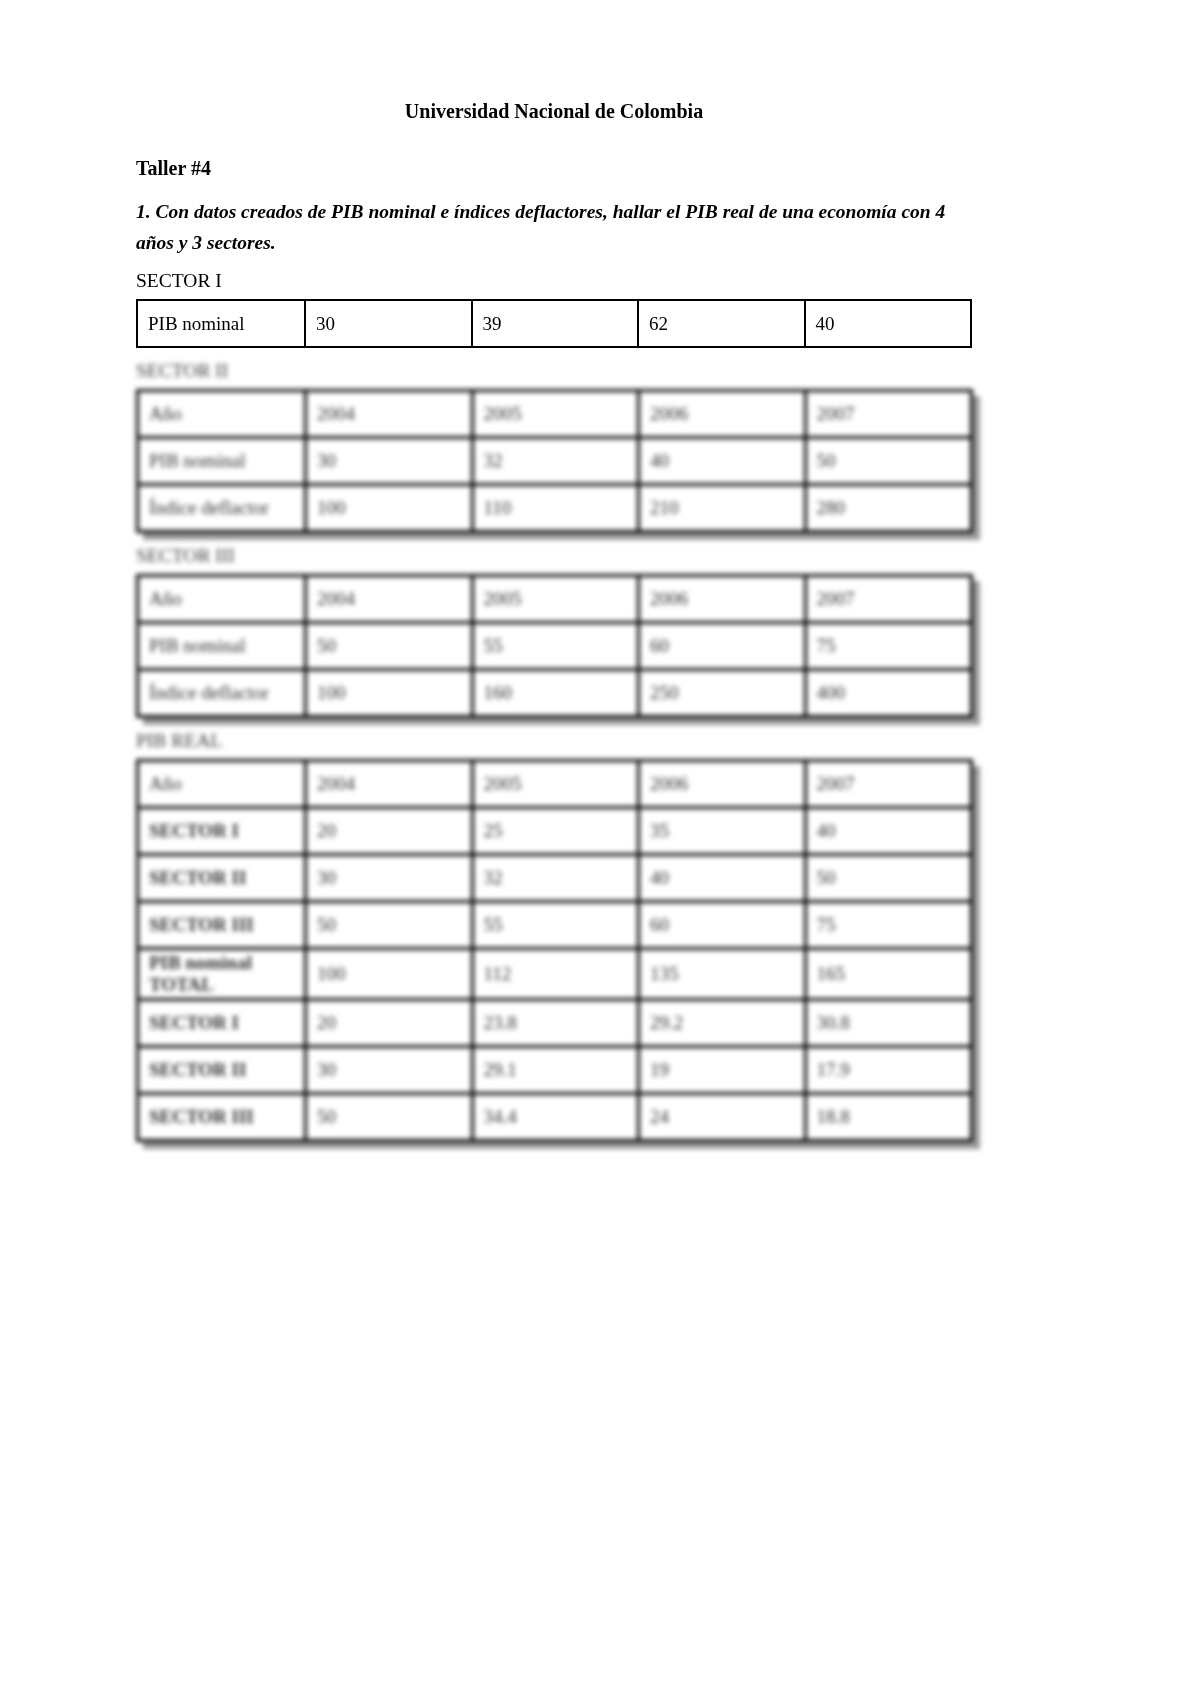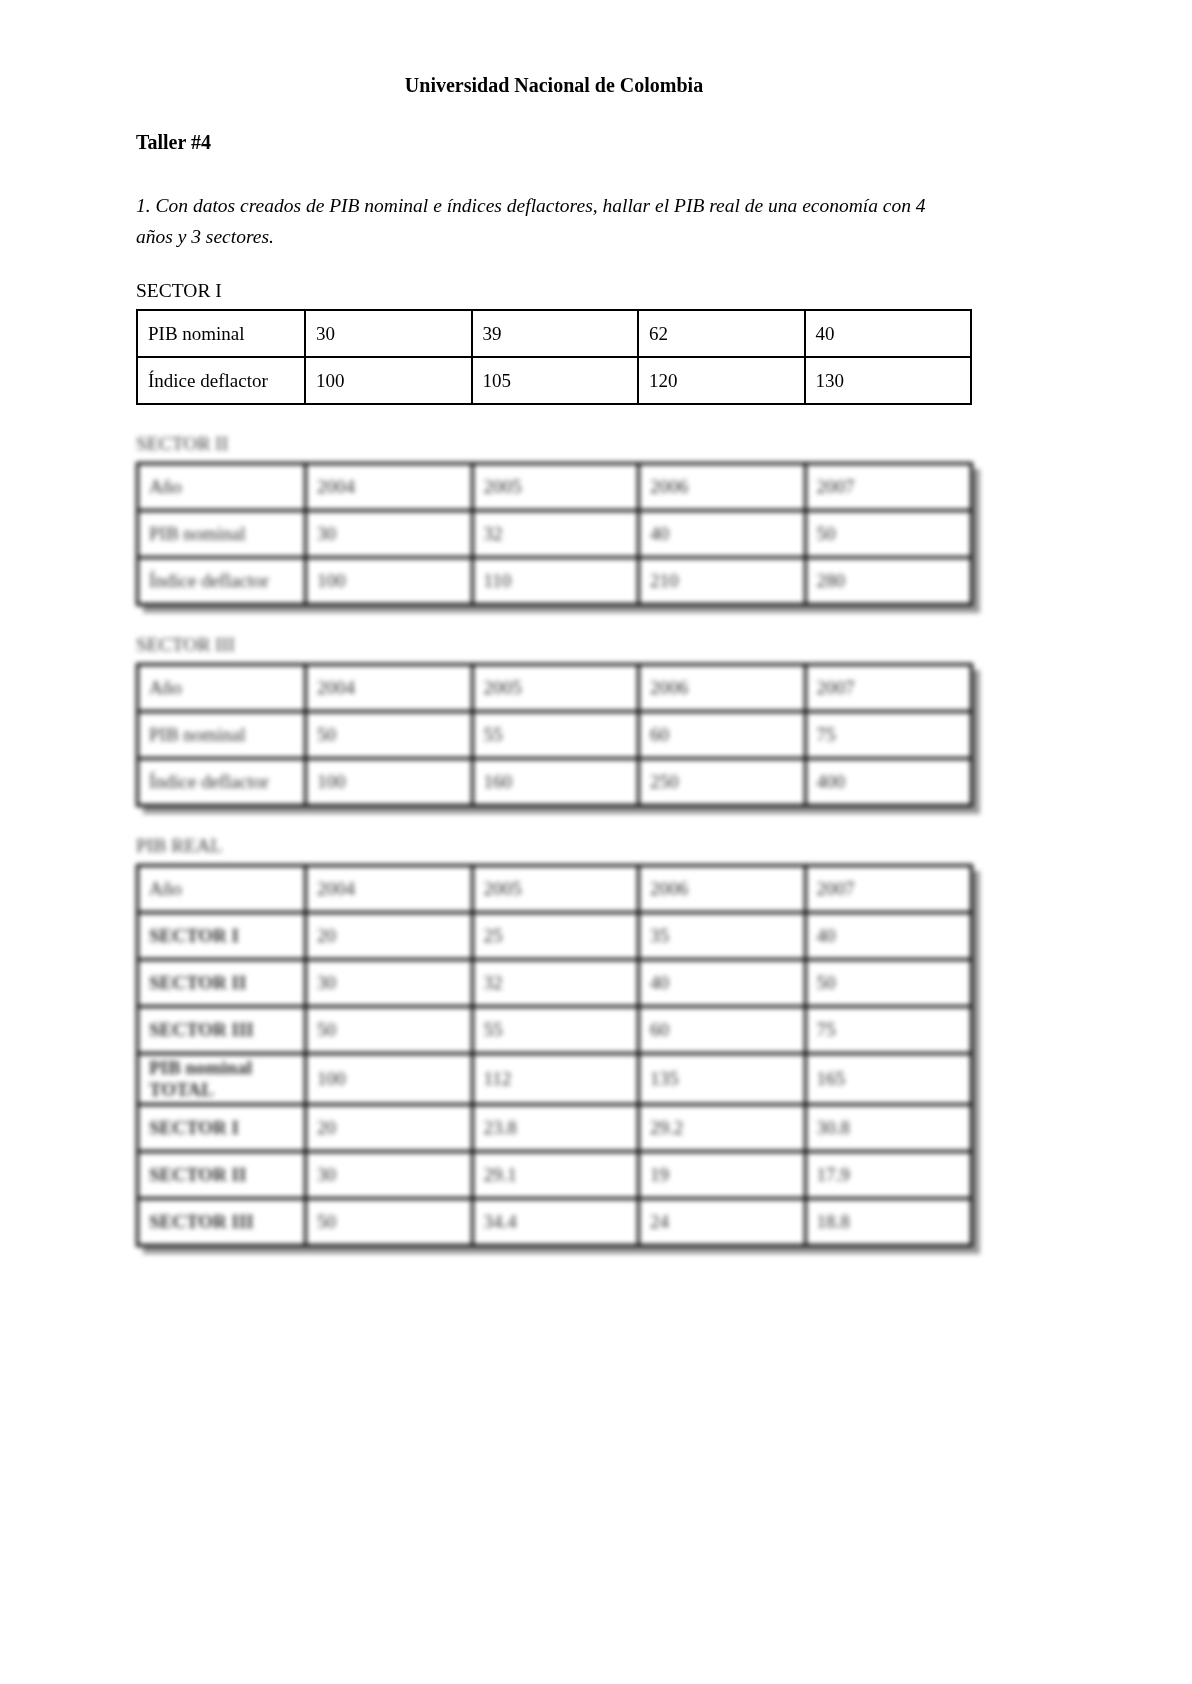--- a/index.html
+++ b/index.html
@@ -6,44 +6,45 @@
   html,body { background:#ffffff; }
   .page {
     position:relative;
     width:1192px; height:1684px;
     background:#ffffff;
     font-family:"Liberation Serif", serif;
     color:#000000;
     overflow:hidden;
   }
   .content {
-    padding-top:70px;
+    padding-top:96px;
     margin-left:136px;
     width:836px;
   }
   .doc-header {
     text-align:center;
     font-weight:bold;
     font-size:20px;
     line-height:30px;
   }
   .taller {
     margin-top:30px;
     font-weight:bold;
     font-size:20px;
     line-height:24px;
   }
   .exercise {
-    margin-top:36px;
+    margin-top:16px;
     font-style:italic;
     font-size:19.5px;
     line-height:31px;
     width:810px;
-  }
-  .section { margin-top:28px; }
+    font-weight:bold;
+  }
+  .section { margin-top:12px; }
   .section-label {
     font-size:19.5px;
     line-height:22px;
     margin-bottom:7px;
   }
   table.data-table {
     border-collapse:collapse;
     table-layout:fixed;
     width:834px;
     background:#ffffff;
@@ -93,27 +94,20 @@
             <col class="cv">
           </colgroup>
         <tbody>
             <tr>
               <td>PIB nominal</td>
               <td>30</td>
               <td>39</td>
               <td>62</td>
               <td>40</td>
             </tr>
-            <tr>
-              <td>Índice deflactor</td>
-              <td>100</td>
-              <td>105</td>
-              <td>120</td>
-              <td>130</td>
-            </tr>
           </tbody>
       </table>
     </div>
 
     <div class="section blur-wrap">
       <div class="section-label">SECTOR II</div>
       <table class="data-table" data-table="1">
         <colgroup>
             <col class="c0">
             <col class="cv">

